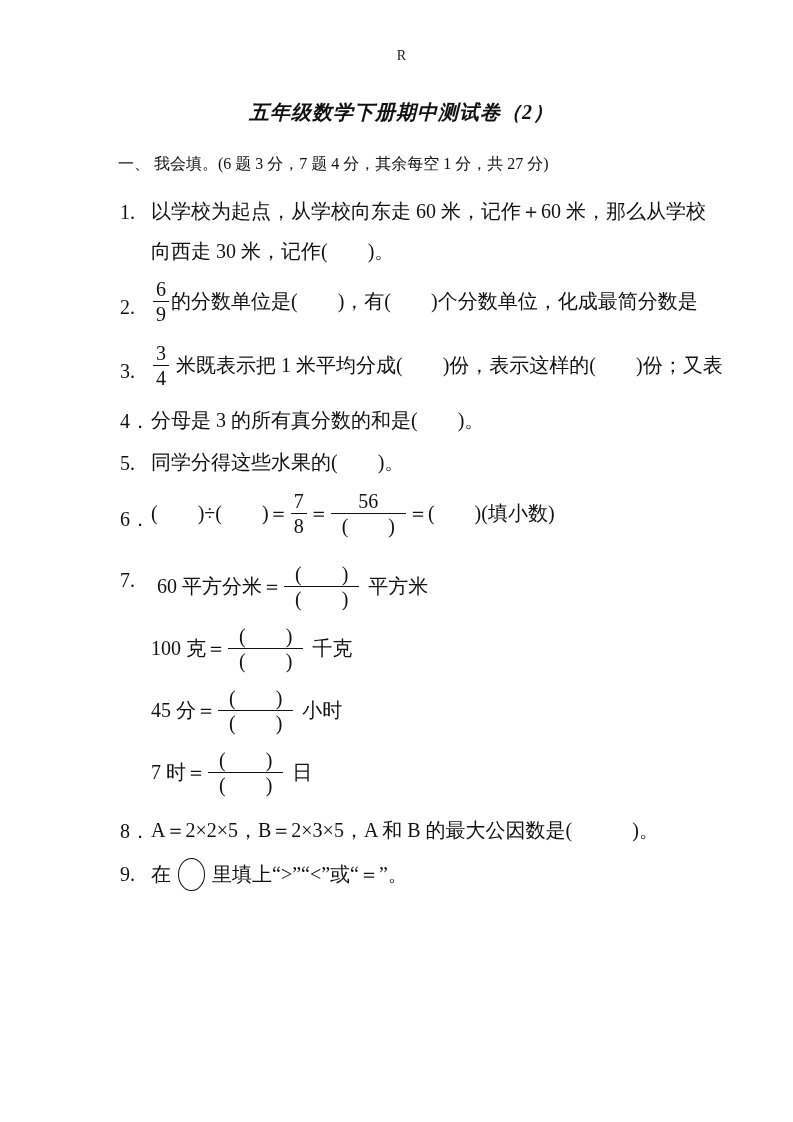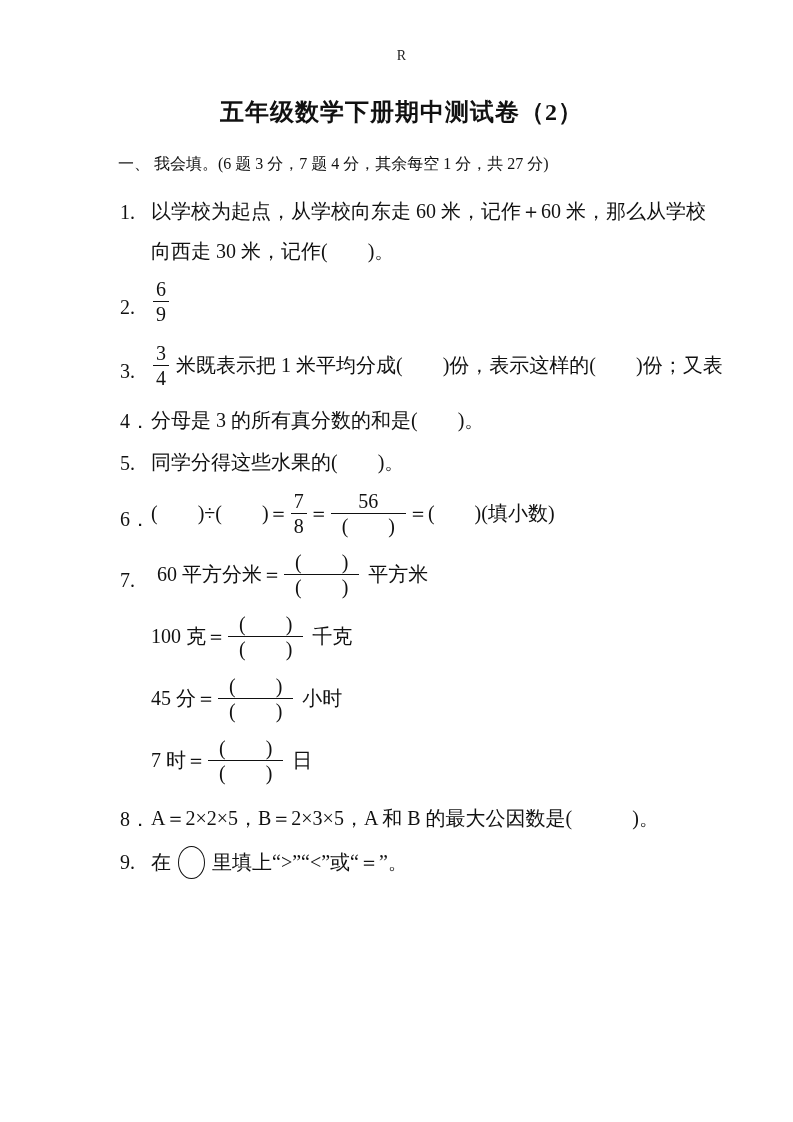--- a/index.html
+++ b/index.html
@@ -17,24 +17,25 @@
 
   .doc-mark {
     text-align: center;
     font-size: 14px;
     line-height: 20px;
     color: #222;
   }
   .title {
     margin: 30px 0 0 0;
     text-align: center;
-    font-size: 24px;
+    font-size: 20px;
     font-weight: bold;
     line-height: 32px;
     letter-spacing: 1px;
+    font-style: italic;
   }
   .section-heading {
     margin-top: 22px;
     font-size: 16px;
     line-height: 28px;
     margin-left: -2px;
   }
 
   .question {
     display: flex;
@@ -74,21 +75,21 @@
     white-space: nowrap;
   }
   .frac .bar {
     align-self: stretch;
     height: 0;
     border-bottom: 1.6px solid #111;
   }
   .frac.pad .num, .frac.pad .den { padding: 0 11px; text-align: center; }
 
   .conv-row { margin-top: 10px; white-space: nowrap; }
-  .conv-row:first-child { margin-top: 0; }
+  .conv-row:first-child { margin-top: 12px; }
   .conv-suffix { margin-left: 7px; }
 
   .circle-blank {
     display: inline-block;
     width: 25px; height: 31px;
     border: 1.6px solid #111;
     border-radius: 50%;
     vertical-align: middle;
     margin: 0 7px;
     position: relative;
@@ -120,21 +121,21 @@
     </div>
 
     <div class="question q2">
       <span class="qnum mid">2.</span>
       <div class="qbody">
         <div class="qline frac-line">
           <span class="frac">
               <span class="num">6</span>
               <span class="bar"></span>
               <span class="den">9</span>
-            </span>
+            </span><span>的分数单位是(　　)，有(　　)个分数单位，化成最简分数是</span>
         </div>
       </div>
     </div>
 
     <div class="question">
       <span class="qnum mid">3.</span>
       <div class="qbody">
         <div class="qline frac-line">
           <span class="frac">
               <span class="num">3</span>

